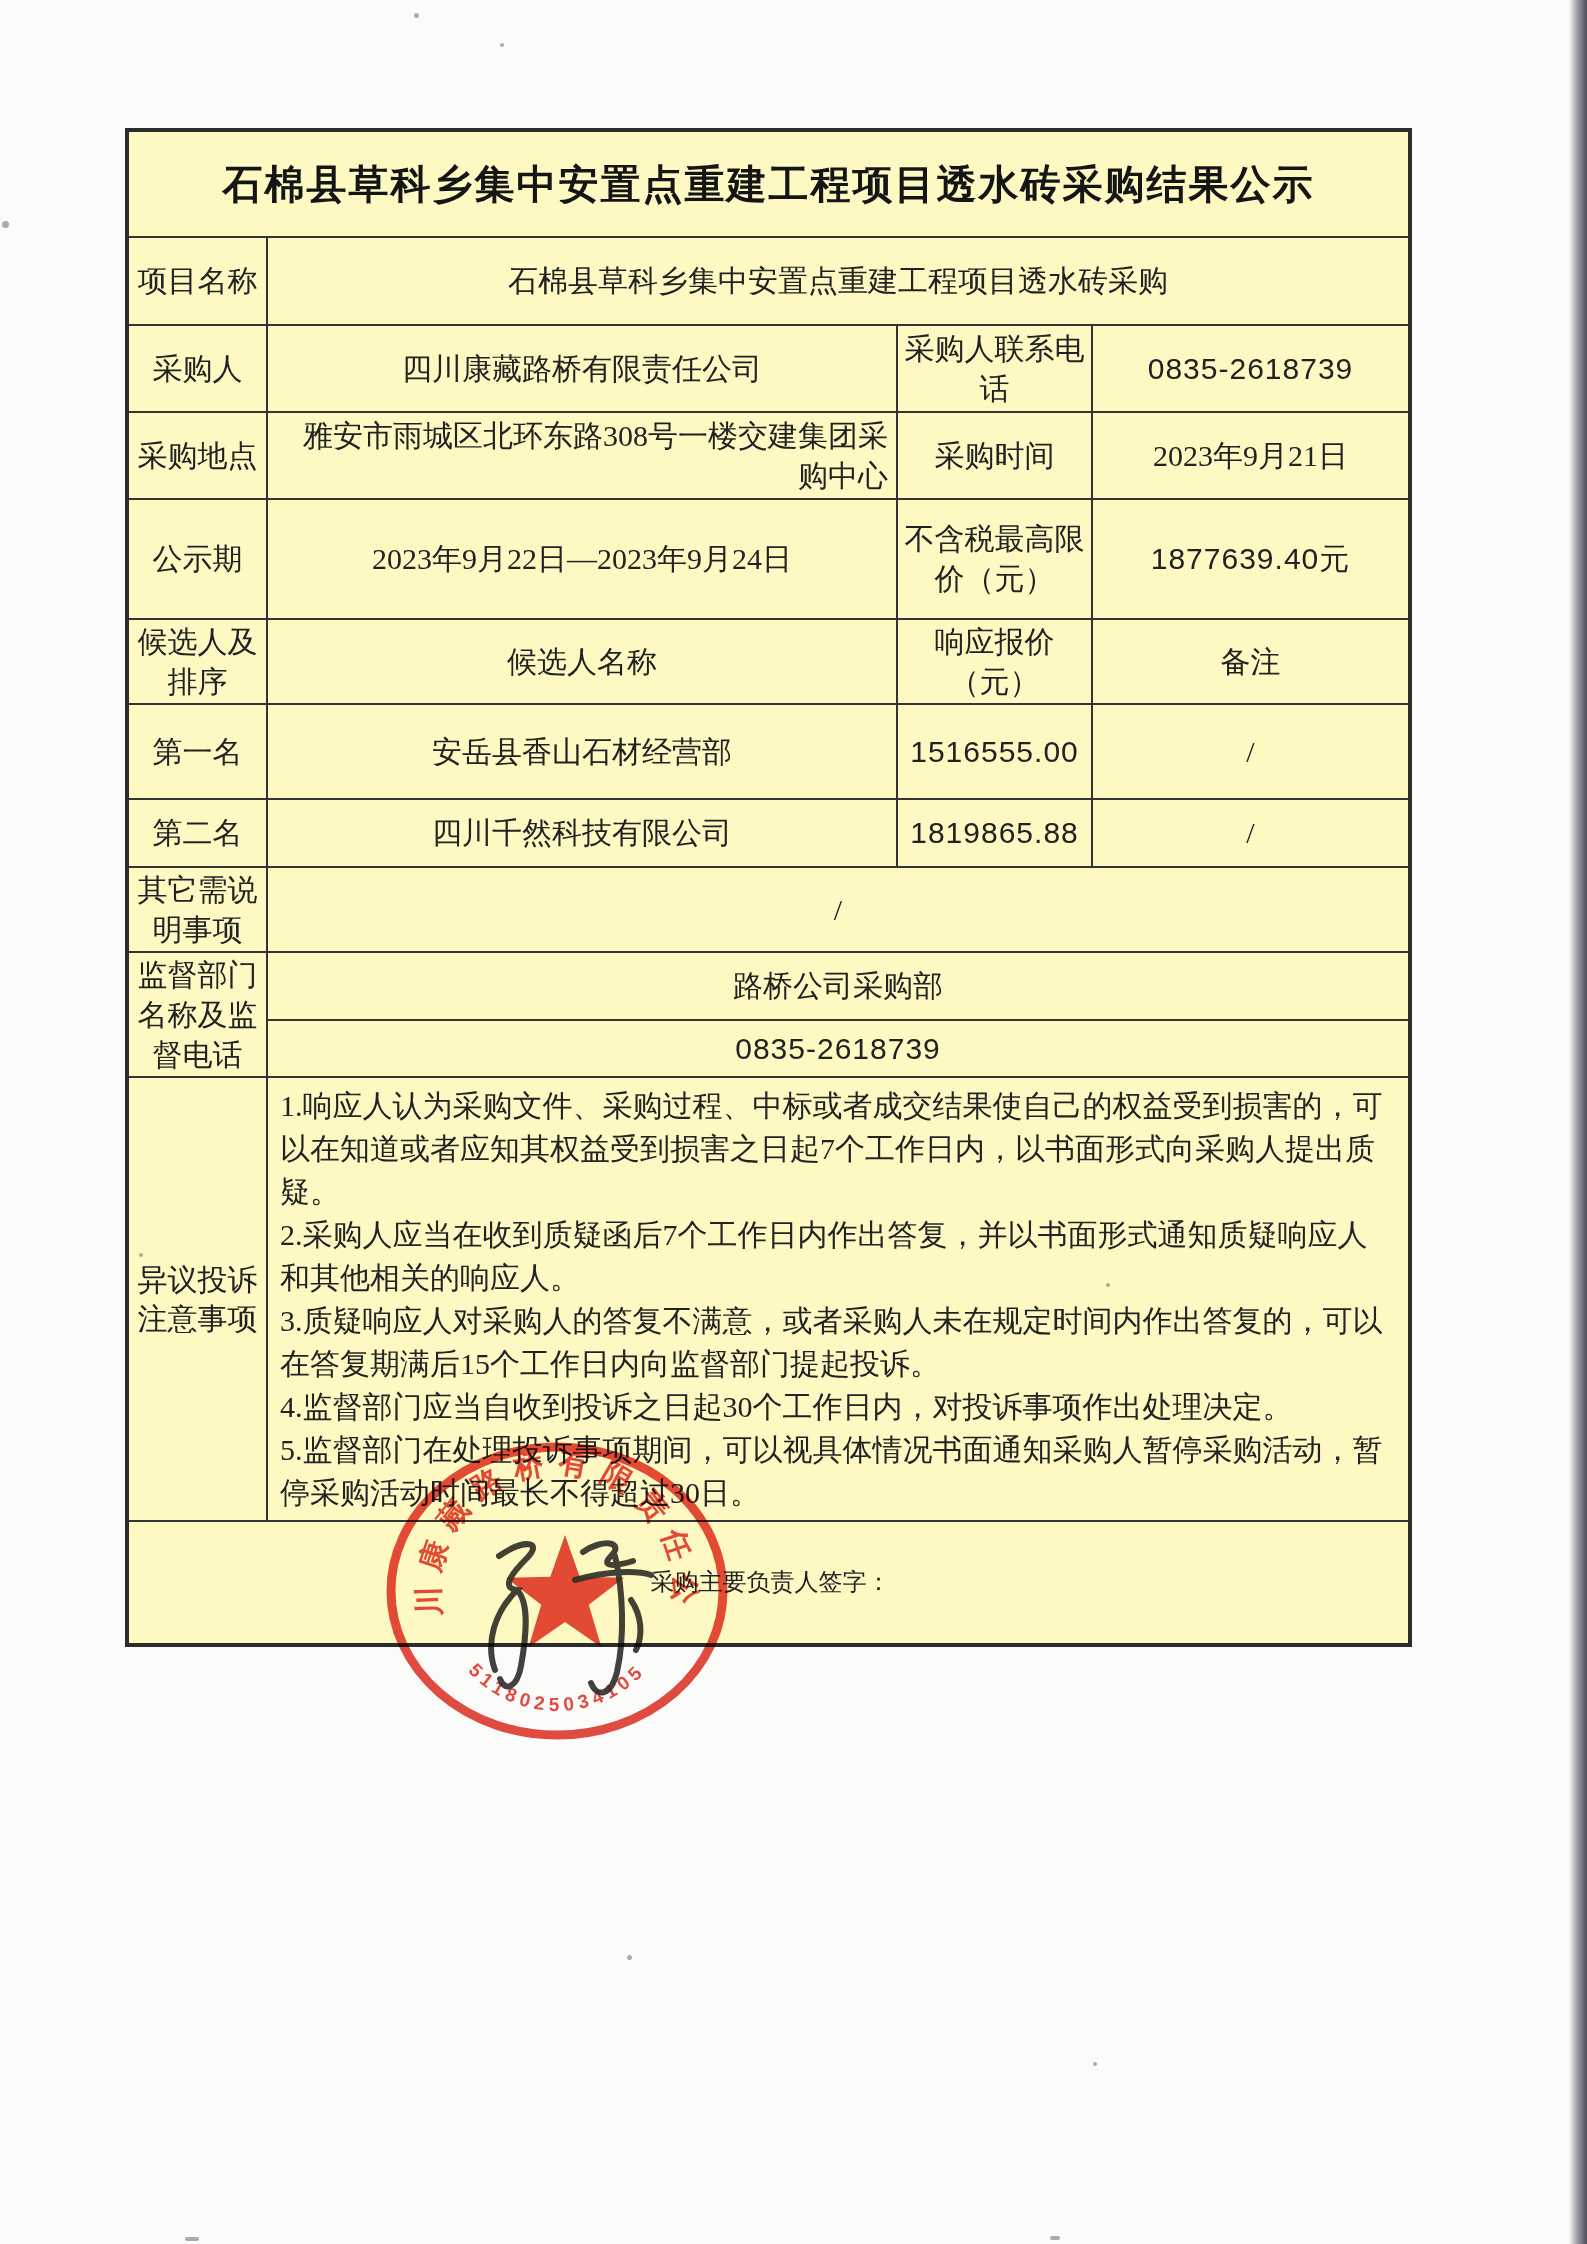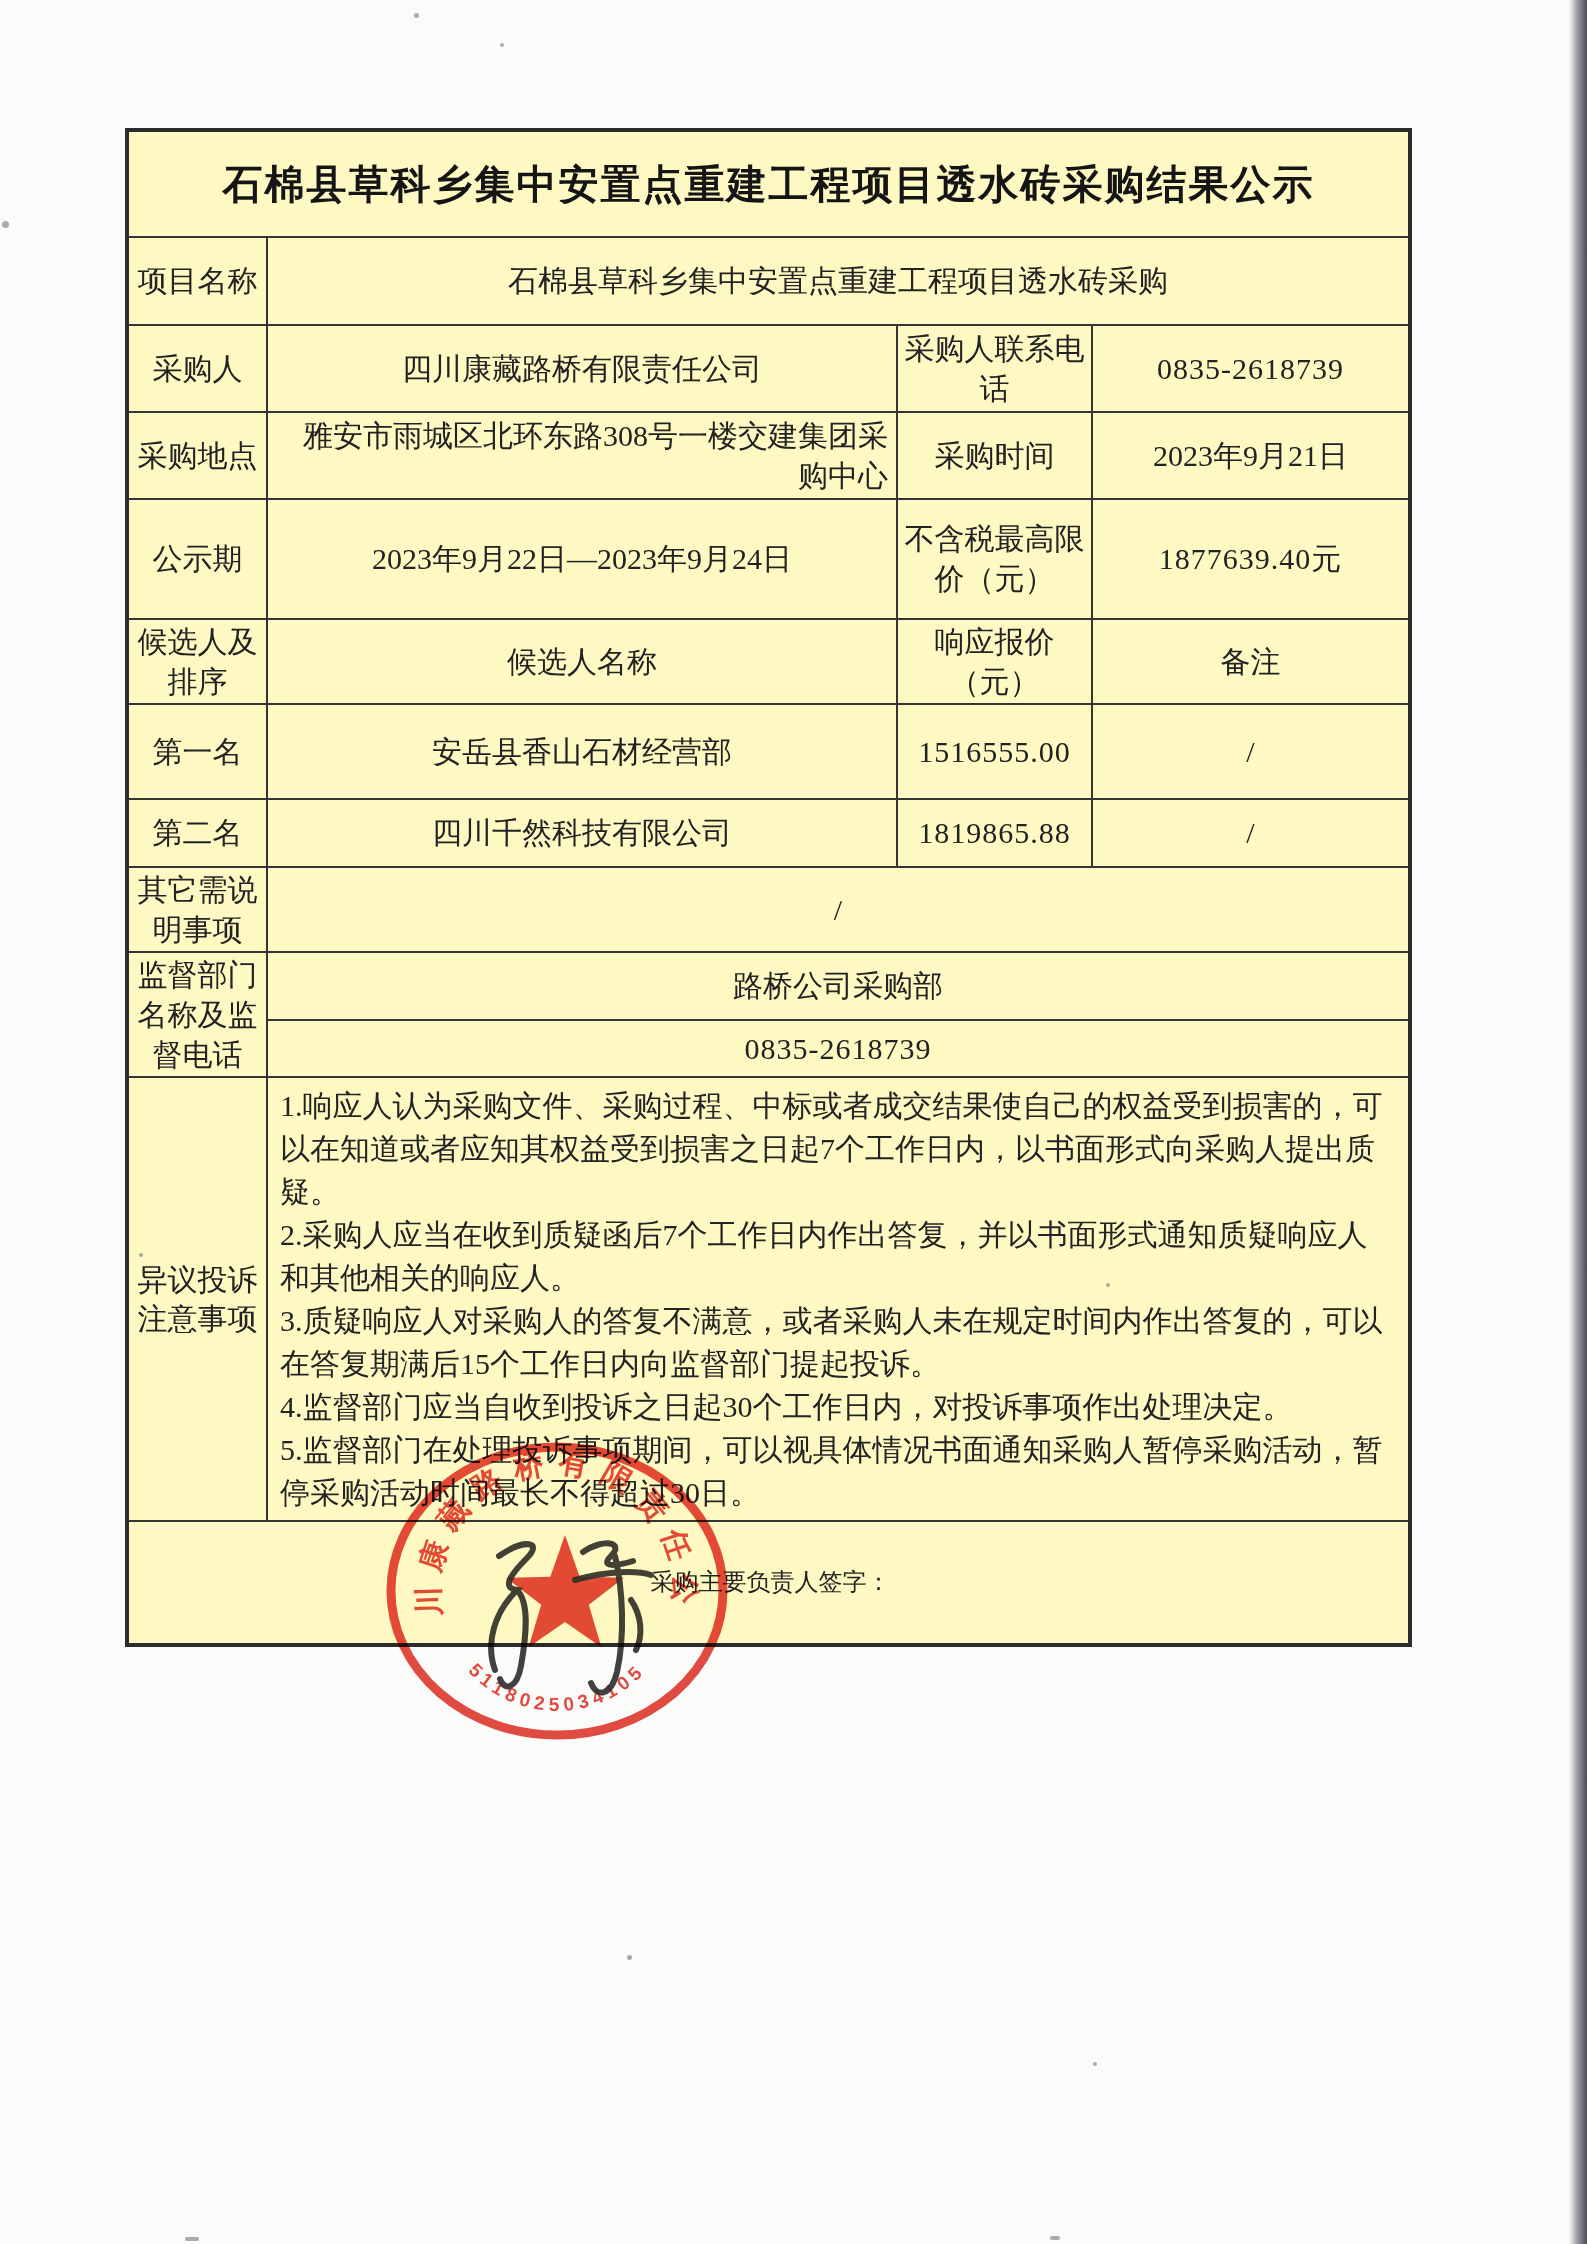--- a/index.html
+++ b/index.html
@@ -25,21 +25,21 @@
   td{padding:2px 8px;font-size:30px;line-height:1.32;text-align:center;vertical-align:middle;color:#222;}
   td.title-cell{
     font-family:"Liberation Sans","DejaVu Sans",sans-serif;
     font-weight:bold;font-size:40px;letter-spacing:2px;color:#151515;
   }
   td.left{text-align:right;}
   td.label{padding:2px 4px;}
   td.para{padding:6px 14px 6px 12px;vertical-align:top;}
   .para-line{font-size:30px;line-height:43px;text-align:left;color:#232323;}
   td.sig-cell{text-align:center;padding-left:12px;font-size:24px;}
-  .num{font-family:Liberation Serif, serif;letter-spacing:1px;margin-left:34px;}
+  .num{font-family:Liberation Sans, sans-serif;letter-spacing:1px;margin-left:34px;}
 
   .seal{position:absolute;left:377px;top:1438px;width:360px;height:306px;
     mix-blend-mode:multiply;opacity:.92;}
 </style>
 </head>
 <body>
 
 <table class="doc">
   <colgroup>
     <col style="width:140px">

